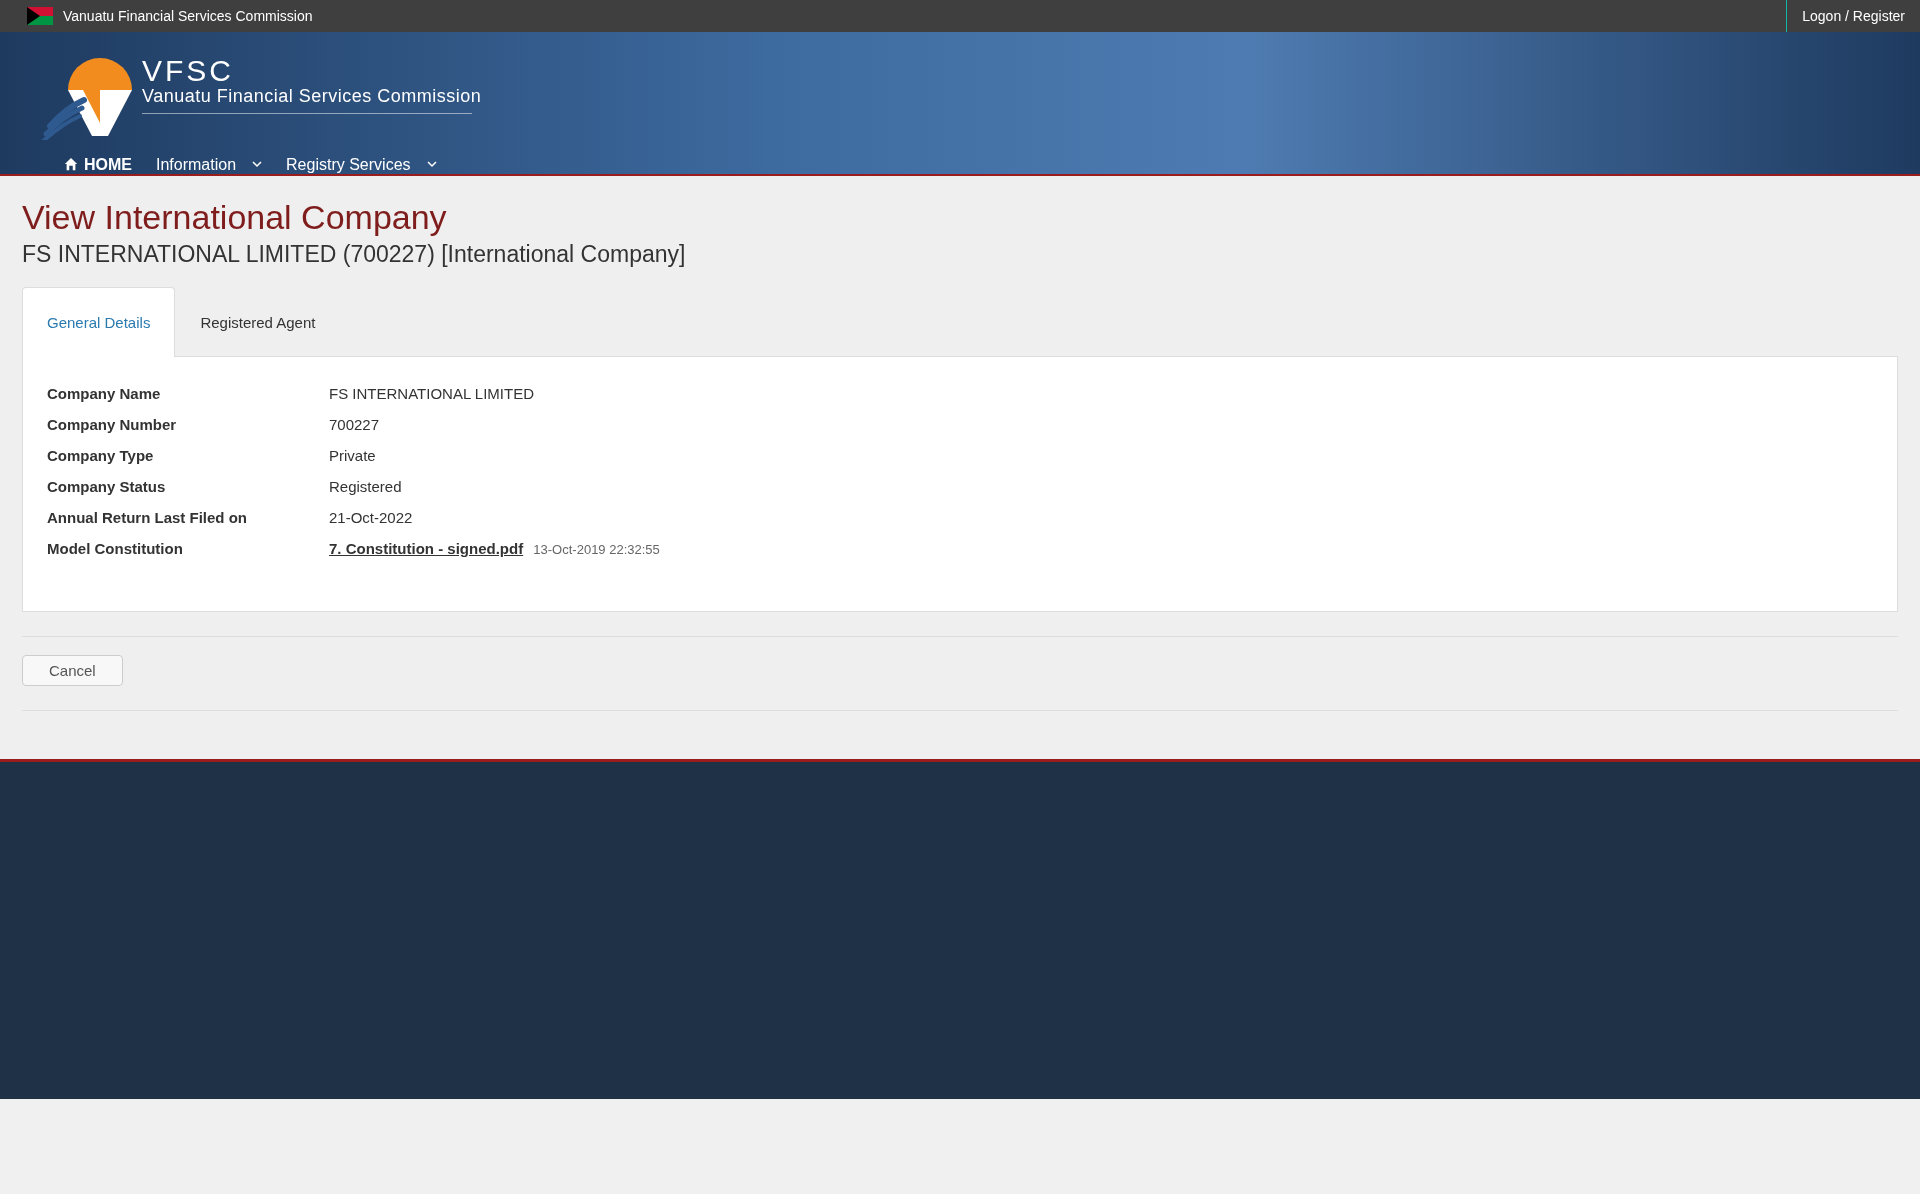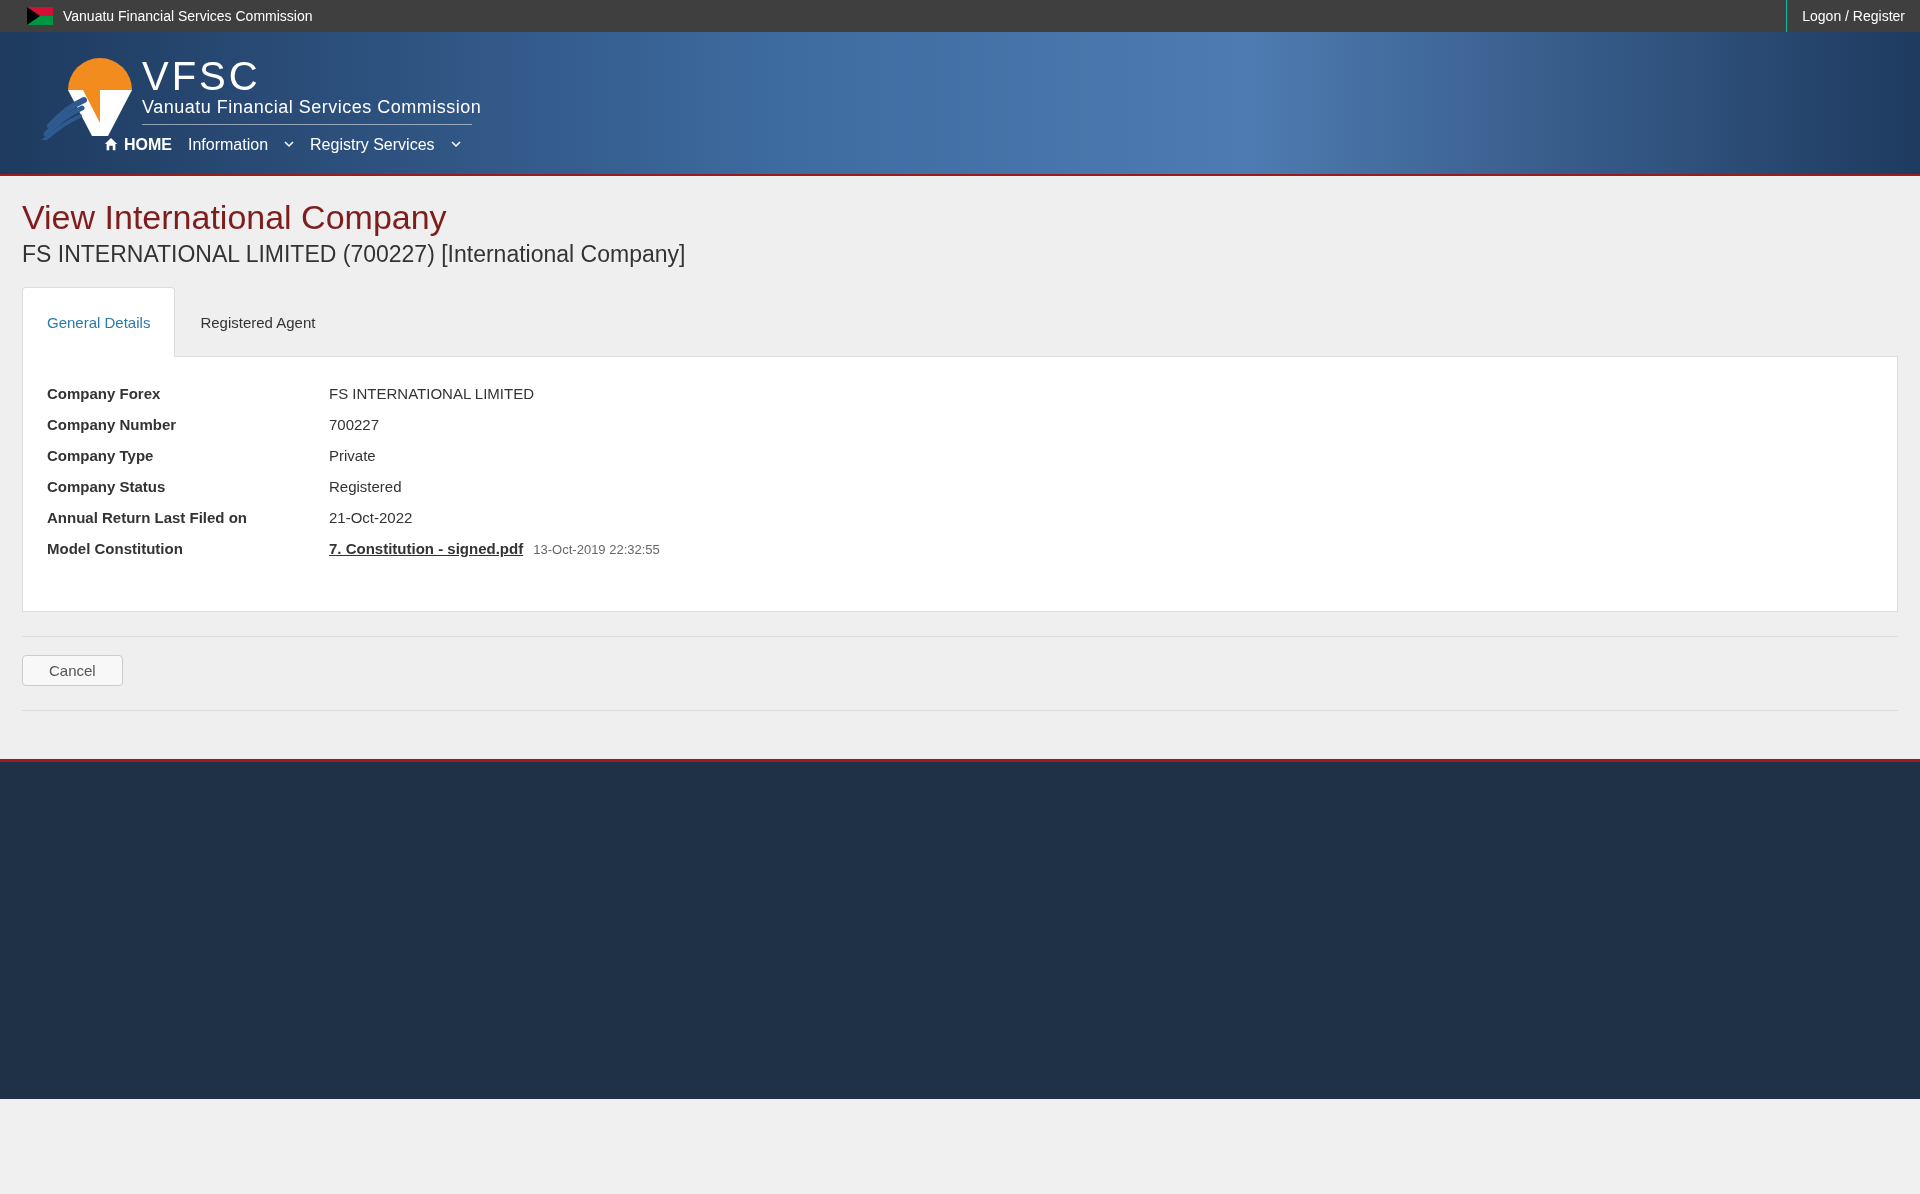--- a/index.html
+++ b/index.html
@@ -72,44 +72,44 @@
     gap: 12px;
   }
   .logo-circle {
     width: 90px;
     height: 90px;
     position: relative;
   }
   .logo-svg { display: block; }
   .brand-text { margin-top: 4px; }
   .brand-acronym {
-    font-size: 40px;
+    font-size: 30px;
     letter-spacing: 3px;
     font-weight: 300;
   }
   .brand-full {
     font-size: 18px;
     font-weight: 300;
     letter-spacing: 0.5px;
     margin-top: -2px;
   }
   .brand-divider {
     border: none;
     border-top: 1px solid rgba(255,255,255,0.5);
     margin-top: 6px;
     width: 330px;
   }
 
   
   .main-nav {
     display: flex;
-    gap: 16px;
-    padding-left: 104px;
+    gap: 24px;
+    padding-left: 64px;
     height: 38px;
-    align-items: flex-start;
+    align-items: flex-end;
     margin-top: -4px;
   }
   .nav-item {
     color: #fff;
     font-size: 16px;
     display: flex;
     align-items: center;
     gap: 6px;
     cursor: pointer;
   }
@@ -286,21 +286,21 @@
   <h1 class="page-title">View International Company</h1>
   <h2 class="page-subtitle">FS INTERNATIONAL LIMITED (700227) [International Company]</h2>
 
   <div class="tabs">
     <div class="tab active">General Details</div>
     <div class="tab">Registered Agent</div>
   </div>
 
   <div class="panel">
     <div class="detail-row">
-      <div class="detail-label">Company Forex</div>
+      <div class="detail-label">Company Name</div>
       <div class="detail-value">FS INTERNATIONAL LIMITED</div>
     </div>
     <div class="detail-row">
       <div class="detail-label">Company Number</div>
       <div class="detail-value">700227</div>
     </div>
     <div class="detail-row">
       <div class="detail-label">Company Type</div>
       <div class="detail-value">Private</div>
     </div>

